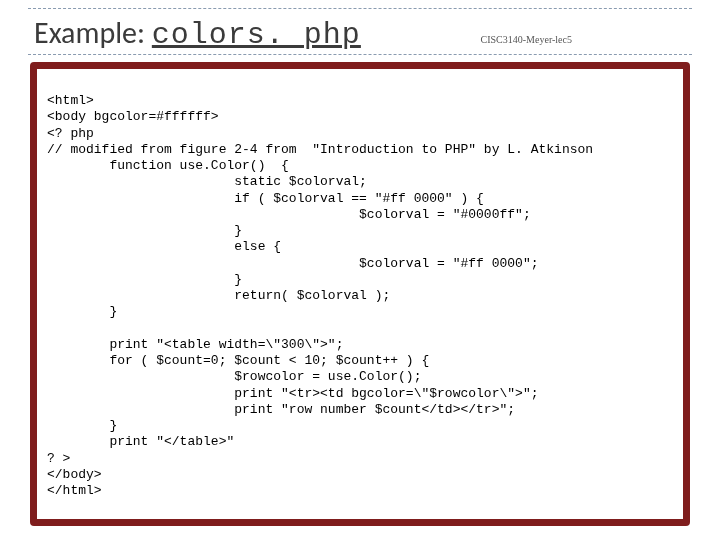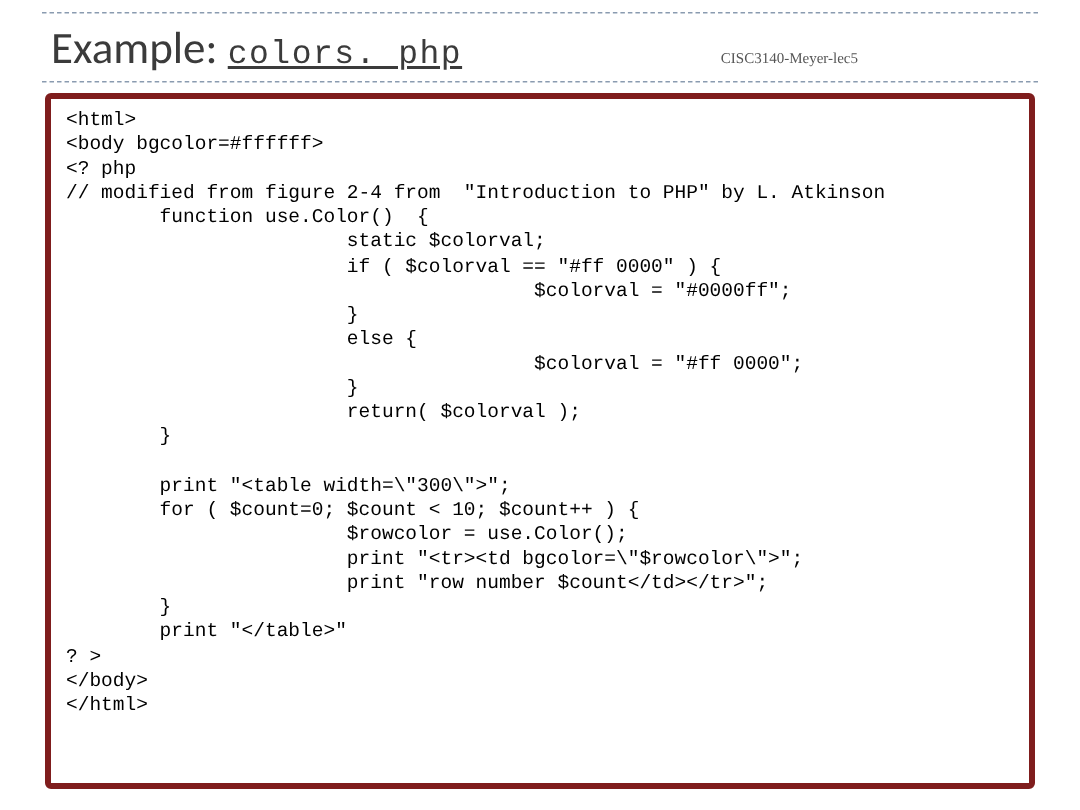--- a/index.html
+++ b/index.html
@@ -29,21 +29,21 @@
   }
   .title-wrap {
     font-size: 30px;
     color: #3b3b3b;
     font-family: Calibri, 'Segoe UI', Arial, sans-serif;
   }
   .title-plain { }
   .title-link {
     text-decoration: underline;
     font-family: 'Courier New', monospace;
-    font-size: 22px;
+    font-size: 30px;
     letter-spacing: 1px;
   }
   .course-tag {
     font-size: 10px;
     color: #555;
     font-family: Liberation Serif, serif;
     margin-right: 120px;
   }
   .header-rule {
     position: absolute;
@@ -51,23 +51,23 @@
     left: 28px;
     right: 28px;
     border-top: 1px dashed #8a9bb0;
   }
   .code-box {
     position: absolute;
     top: 62px;
     left: 30px;
     right: 30px;
     bottom: 14px;
-    border: 4px solid #7f1d1d;
+    border: 7px solid #7f1d1d;
     border-radius: 4px;
-    padding: 6px 10px;
+    padding: 24px 10px;
     font-family: 'Courier New', monospace;
     font-size: 13px;
     line-height: 1.25;
     color: #000;
     white-space: pre;
     overflow: hidden;
   }
 </style>
 </head>
 <body>

